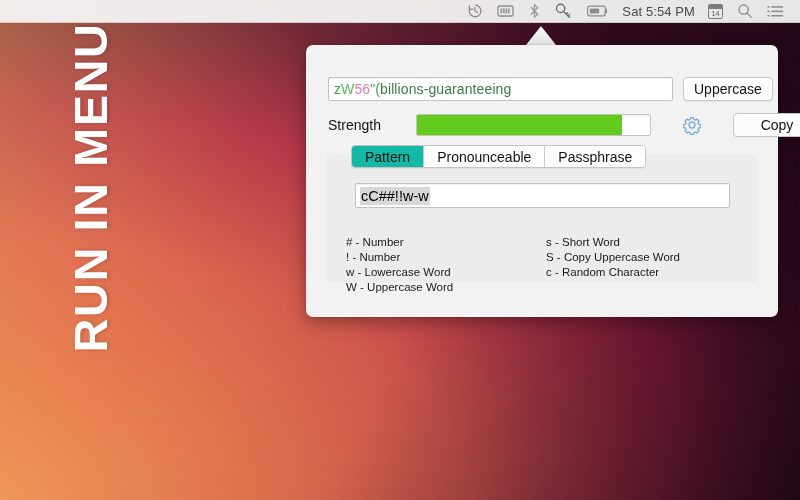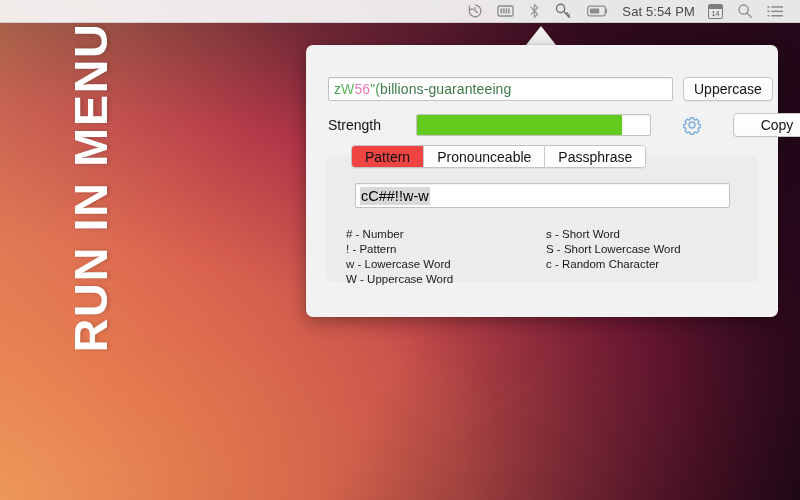--- a/index.html
+++ b/index.html
@@ -217,21 +217,21 @@
     justify-content: center;
     padding: 0 13px;
     font-size: 14px;
     color: #131313;
     border-right: 1px solid #c9c9c9;
     background: #fefefe;
     height: 100%;
     box-sizing: border-box;
   }
   .tab:last-child { border-right: none; }
-  .tab.selected { background: #ef4444; }
+  .tab.selected { background: #14b8a6; }
 
   
   #tab-content {
     position: absolute;
     left: 20px;
     top: 110px;
     width: 432px;
     height: 127px;
     background: #ececec;
     border-radius: 5px;
@@ -254,21 +254,21 @@
   }
   #pattern-value {
     background: #d8d8d8;
     color: #000;
     padding: 1px 1px;
   }
 
   #legend {
     position: absolute;
     left: 20px;
-    top: 72px;
+    top: 80px;
     width: 400px;
     display: flex;
   }
   .legend-col { width: 200px; }
   .legend-col.right { width: 200px; }
   .legend-line {
     font-size: 11.5px;
     color: #1a1a1a;
     line-height: 15px;
     white-space: pre;
@@ -408,27 +408,27 @@
 
     <div id="tab-content">
 
       <div id="pattern-field">
         <span id="pattern-value">cC##!!w-w</span>
       </div>
 
       <div id="legend">
         <div class="legend-col">
           <div class="legend-line"># - Number</div>
-          <div class="legend-line">! - Pattern</div>
+          <div class="legend-line">! - Number</div>
           <div class="legend-line">w - Lowercase Word</div>
           <div class="legend-line">W - Uppercase Word</div>
         </div>
         <div class="legend-col right">
           <div class="legend-line">s - Short Word</div>
-          <div class="legend-line">S - Short Lowercase Word</div>
+          <div class="legend-line">S - Copy Uppercase Word</div>
           <div class="legend-line">c - Random Character</div>
         </div>
       </div>
     </div>
 
     <div id="tabbar">
       <div class="tab selected">Pattern</div>
       <div class="tab">Pronounceable</div>
       <div class="tab">Passphrase</div>
     </div>

